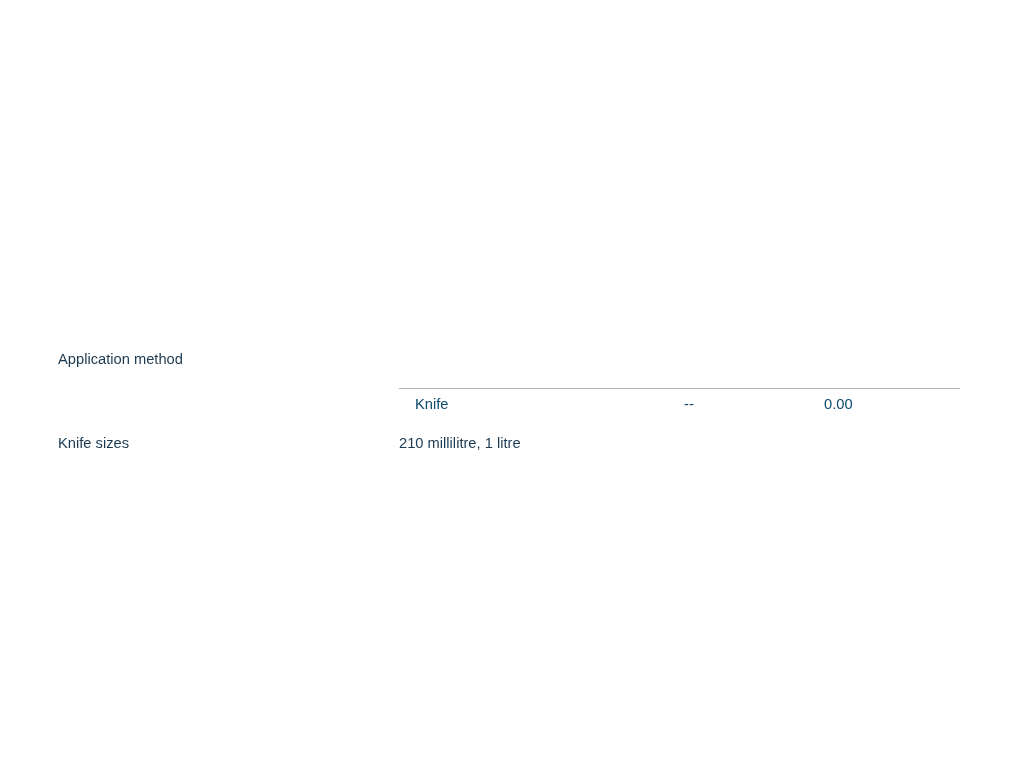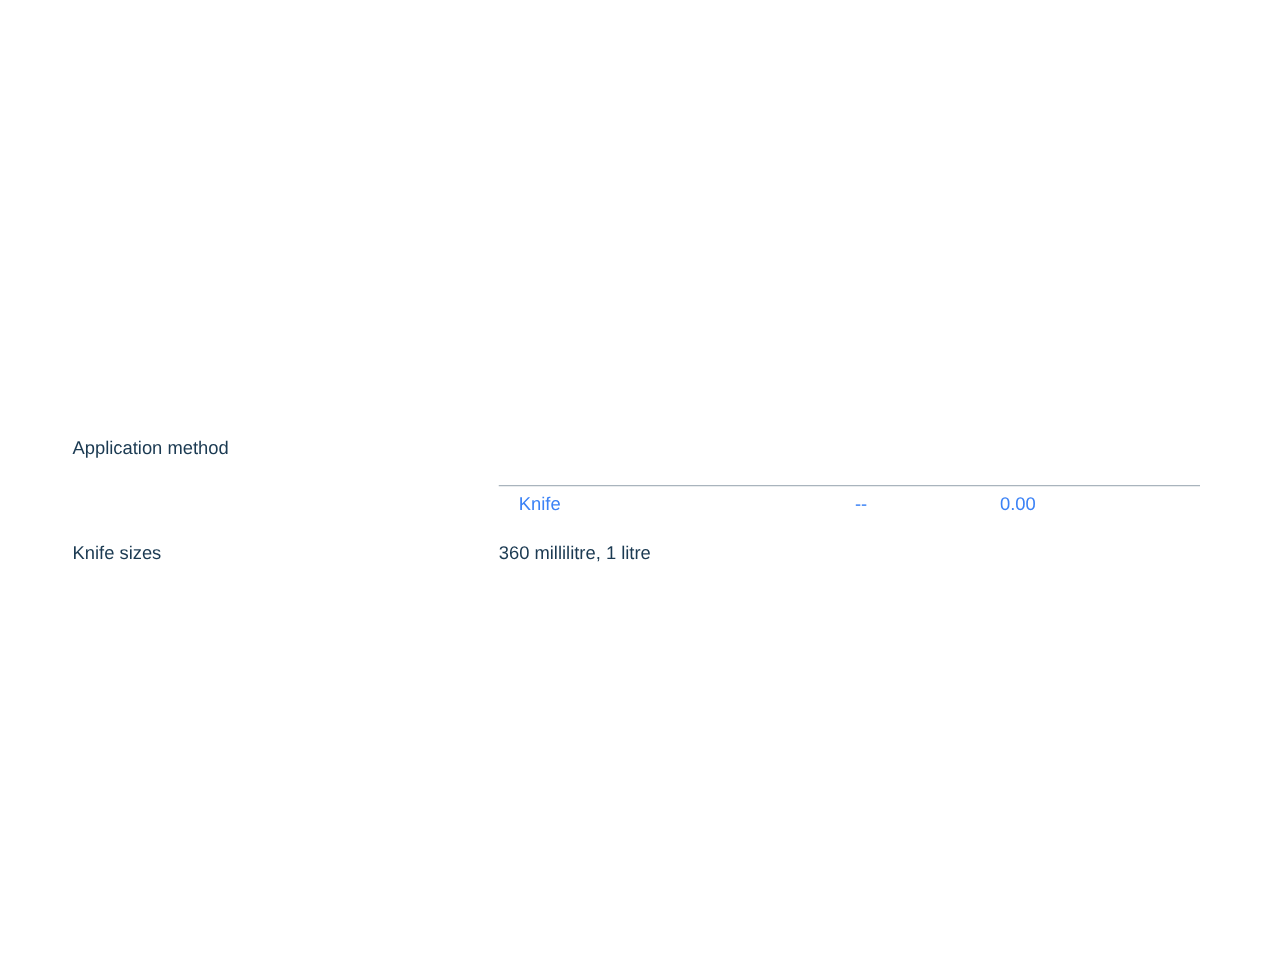--- a/index.html
+++ b/index.html
@@ -110,26 +110,26 @@
     top: 48px;
     width: 561px;
     height: 24px;
   }
 
   .method-td {
     position: absolute;
     top: 0;
     font-size: 14.7px;
     line-height: 19px;
-    color: #3b82f6;
+    color: #0c4a6e;
     white-space: nowrap;
   }
   .method-td-method { left: 16px;  width: 254px; }
   .method-td-coats  { left: 285px; width: 130px; }
-  .method-td-cover  { left: 401px; width: 140px; }
+  .method-td-cover  { left: 425px; width: 140px; }
 </style>
 </head>
 <body>
 
 <div class="spec-sheet">
 
   <div class="spec-row spec-row-application">
 
     <div class="spec-label">Application method</div>
 
@@ -149,16 +149,16 @@
         <div class="method-td method-td-method">Knife</div>
         <div class="method-td method-td-coats">--</div>
         <div class="method-td method-td-cover">0.00</div>
       </div>
 
     </div>
   </div>
 
   <div class="spec-row spec-row-pack">
     <div class="spec-label">Knife sizes</div>
-    <div class="spec-value">360 millilitre, 1 litre</div>
+    <div class="spec-value">210 millilitre, 1 litre</div>
   </div>
 
 </div>
 
 </body></html>

